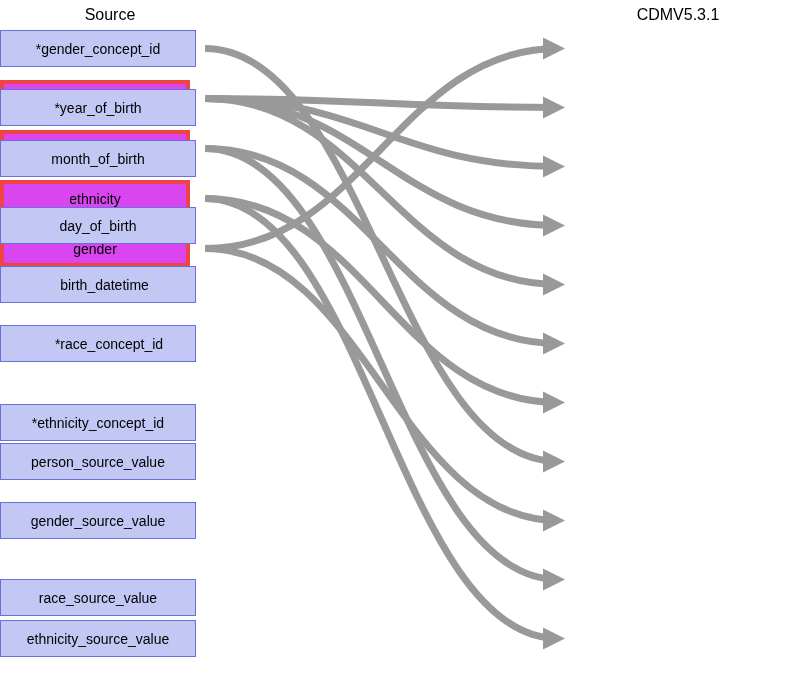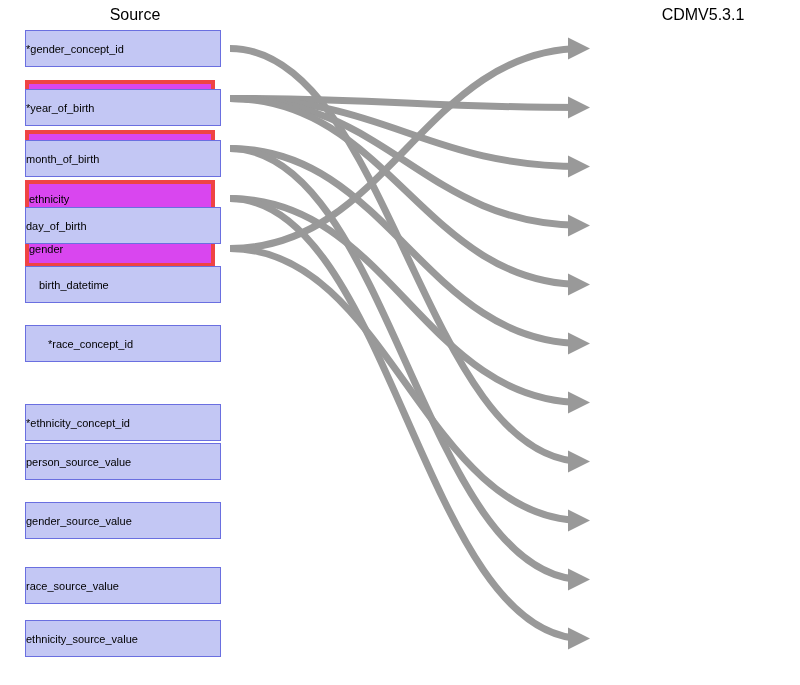--- a/index.html
+++ b/index.html
@@ -9,40 +9,40 @@
     font-size: 15px;
     background: #fff;
     width: 800px;
     height: 685px;
     position: relative;
   }
   .canvas {
     position: relative;
     width: 644px;
     height: 685px;
-    margin-left: 25px;
   }
   svg.links {
     position: absolute;
     left: 0; top: 0;
     width: 800px; height: 685px;
     pointer-events: none;
   }
   .col-title {
     position: absolute;
     font-size: 16px;
     color: #000;
     text-align: center;
   }
   .node {
     position: absolute;
     box-sizing: border-box;
     display: flex;
     align-items: center;
-    font-size: 11px;
+    justify-content: center;
+    font-size: 14px;
     color: #000;
   }
   .node.src {
     background: #d946ef;
     border: 4px solid #ef4444;
     width: 190px;
     height: 37px;
   }
   .node.tgt {
     background: #c3c7f4;
@@ -115,20 +115,20 @@
     </div>
 <div class="node tgt" style="top:404px;">
       <span>*ethnicity_concept_id</span>
     </div>
 <div class="node tgt" style="top:443px;">
       <span>person_source_value</span>
     </div>
 <div class="node tgt" style="top:502px;">
       <span>gender_source_value</span>
     </div>
-<div class="node tgt" style="top:567px;">
+<div class="node tgt" style="top:579px;">
       <span>race_source_value</span>
     </div>
 <div class="node tgt" style="top:620px;">
       <span>ethnicity_source_value</span>
     </div>
 
 </div>
 
 </body></html>

